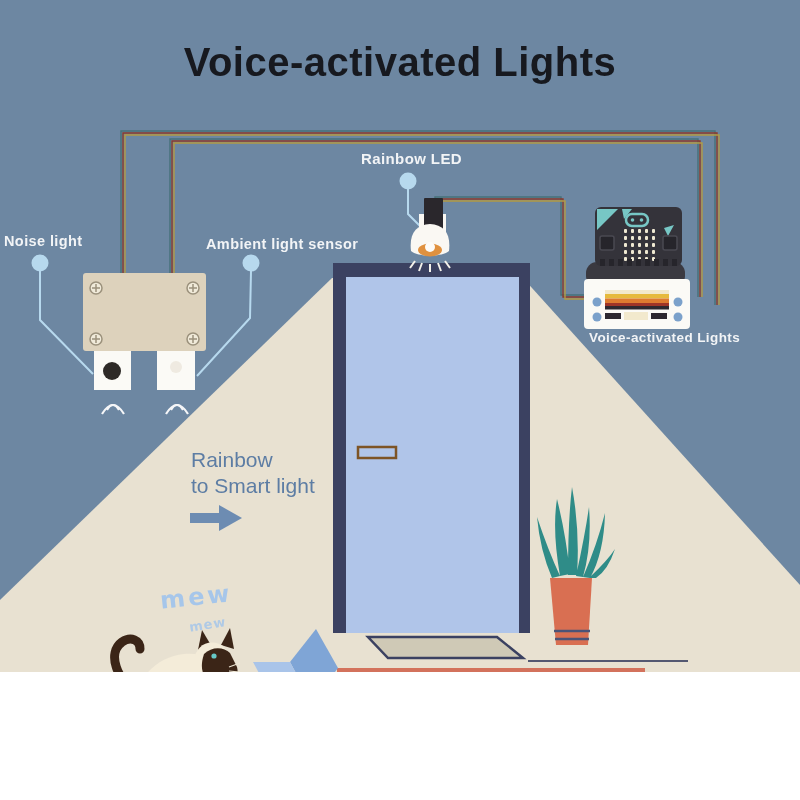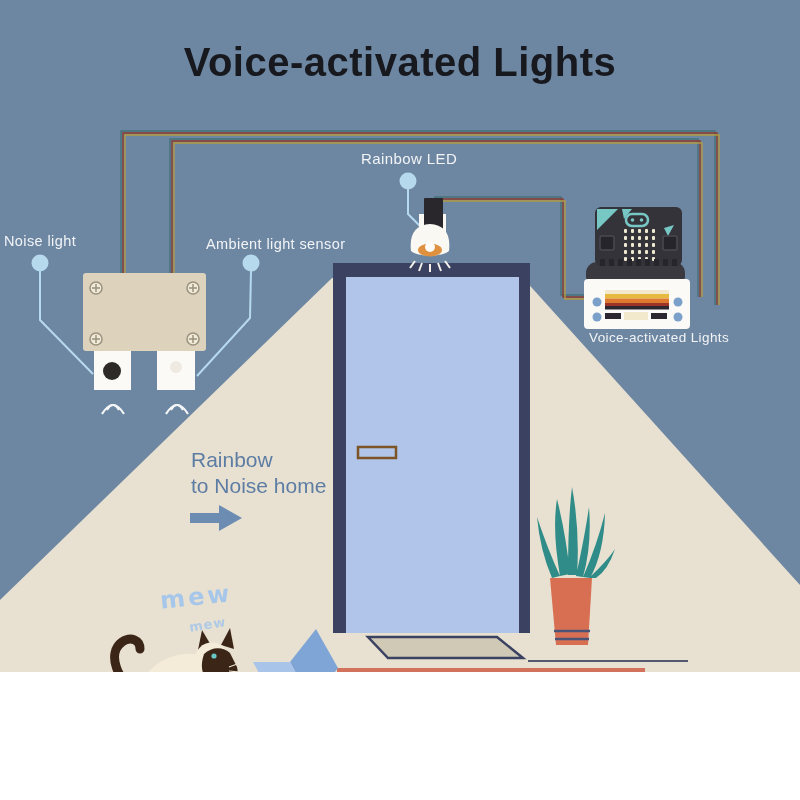--- a/index.html
+++ b/index.html
@@ -8,21 +8,21 @@
     background:#6d87a2;
     font-family:"Liberation Sans",sans-serif;
   }
   #scene{position:absolute;left:0;top:0;}
   .txt{position:absolute;white-space:pre;}
   #title{
     left:0;top:40px;width:800px;text-align:center;
     font-size:40px;font-weight:800;letter-spacing:.5px;color:#17191f;
   }
   .device-label{
-    font-size:14.5px;font-weight:400;letter-spacing:.4px;color:#f2f4f6;
+    font-size:14.5px;font-weight:700;letter-spacing:.4px;color:#f2f4f6;
   }
   #rainbow-led-label{left:361px;top:150px;font-size:15px;}
   #noise-sensor-label{left:4px;top:233px;}
   #ambient-light-label{left:182px;top:236px;margin-left:24px;}
   #device-caption{left:589px;top:330px;font-size:13.5px;}
   #welcome-text{
     left:191px;top:447px;font-size:21px;font-weight:500;
     color:#5d7da4;line-height:1.22;
   }
   #mew-large{
@@ -242,17 +242,17 @@
     <rect x="190" y="513" width="30" height="10"></rect>
     <polygon points="219,505 242,518 219,531"></polygon>
   </g>
 </svg>
 
 <div id="title" class="txt">Voice-activated Lights</div>
 <div id="rainbow-led-label" class="txt device-label">Rainbow LED</div>
 <div id="noise-sensor-label" class="txt device-label">Noise light</div>
 <div id="ambient-light-label" class="txt device-label">Ambient light sensor</div>
 <div id="device-caption" class="txt device-label">Voice-activated Lights</div>
-<div id="welcome-text" class="txt"><span>Rainbow</span><br><span>to Noise home</span></div>
+<div id="welcome-text" class="txt"><span>Rainbow</span><br><span>to Smart light</span></div>
 <div id="mew-large" class="txt">mew</div>
 <div id="mew-small" class="txt">mew</div>
 
 </div>
 
 </body></html>

